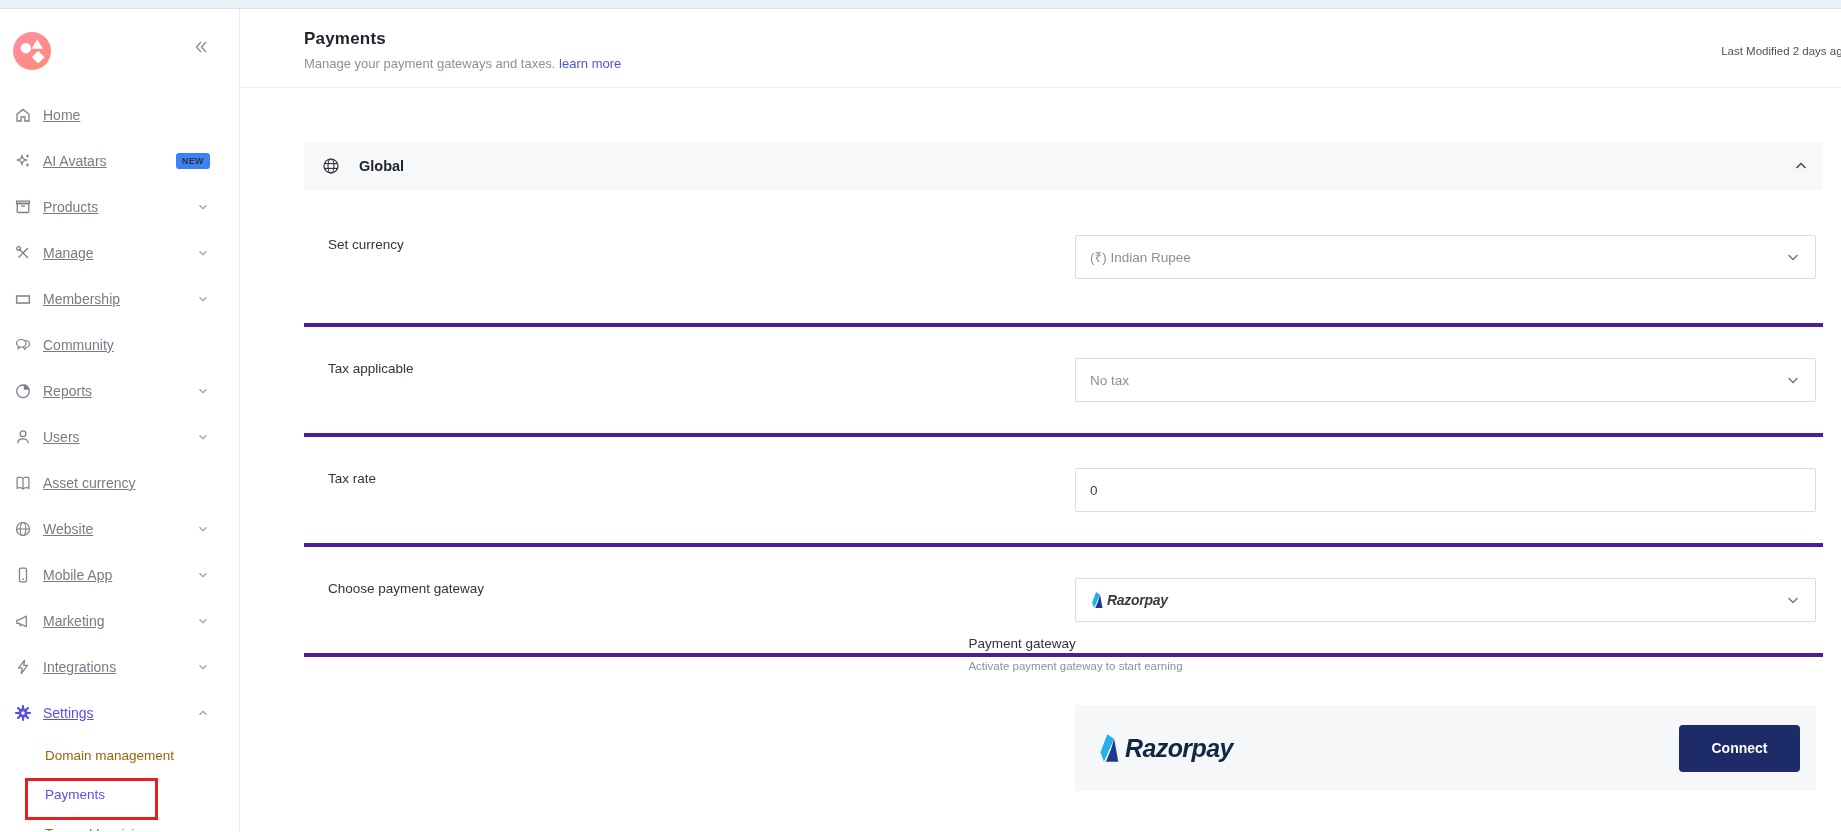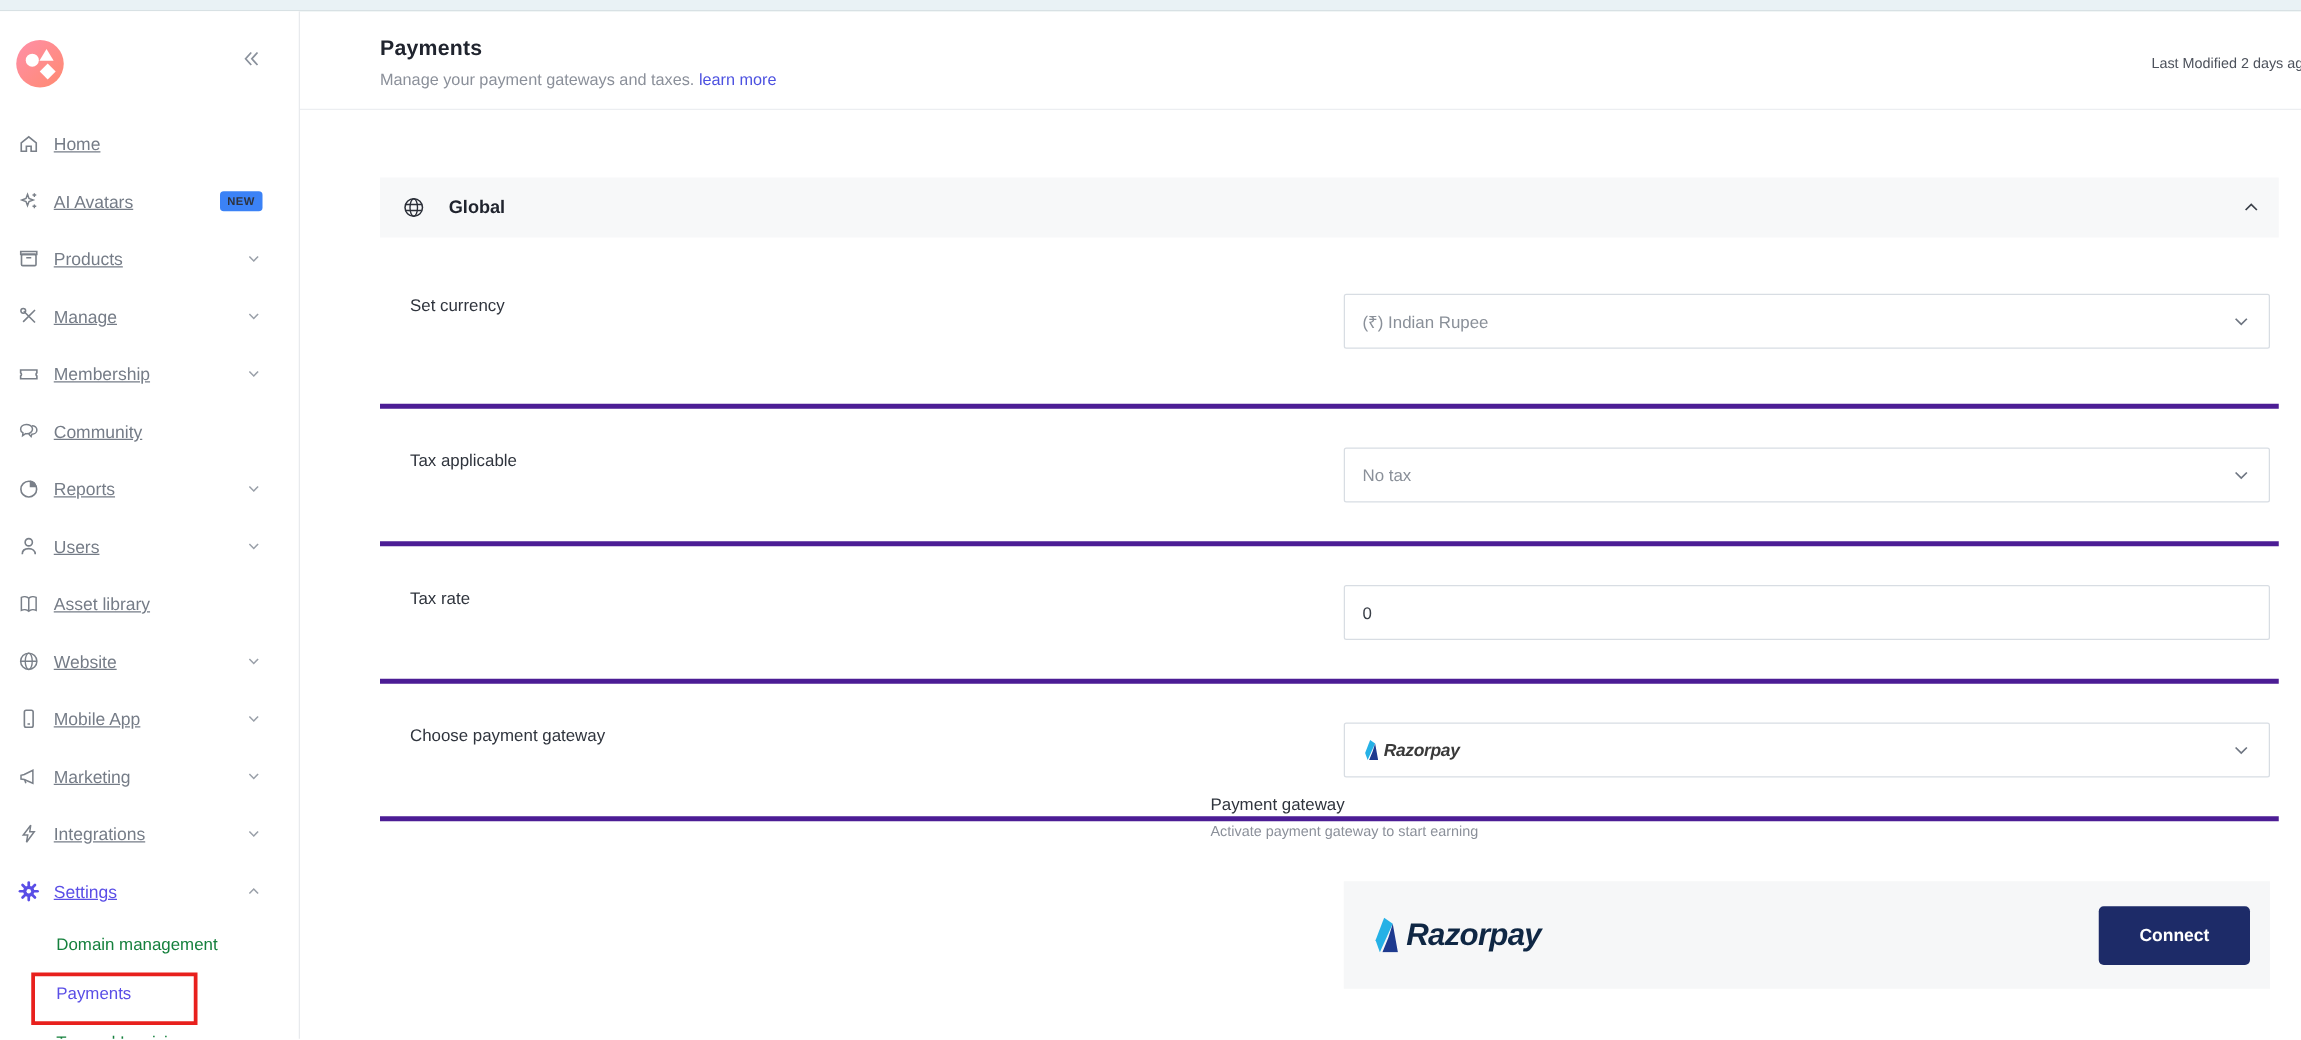--- a/index.html
+++ b/index.html
@@ -18,21 +18,21 @@
   .nav-item { height:46px; display:flex; align-items:center; padding:0 29px 0 14px;
     color:#757c87; font-size:14px; cursor:pointer; }
   .nav-item .lbl { margin-left:11px; white-space:nowrap;text-decoration:underline; }
   .nav-item .chev { margin-left:auto; display:flex; }
   .nav-item.active { color:#5a4ee6;justify-content:center; }
   .nav-item.active .lbl { color:#5a4ee6; }
   .badge { margin-left:auto; background:#3b82f6; color:#2e333d; font-size:9px; font-weight:bold;
     letter-spacing:.4px; padding:3px 6px; border-radius:3px; }
   .subnav { }
   .subnav-item { height:39px; display:flex; align-items:center; padding-left:45px;
-    font-size:13.5px; color:#15803d; cursor:pointer; white-space:nowrap; }
+    font-size:13.5px; color:#a16207; cursor:pointer; white-space:nowrap; }
   .subnav-item.active { color:#5a4ee6; }
   .redbox { position:absolute; left:25px; top:769px; width:133px; height:42px;
     border:3px solid #e8201d; pointer-events:none; }
   .icon { display:flex; width:18px; height:18px; }
   .icon svg { width:18px; height:18px; }
 
   
   .main { flex:1; min-width:0; position:relative; overflow:hidden; }
   .page-header { height:79px; border-bottom:1px solid #eceef1; position:relative;
     padding:20px 0 0 64px; }
@@ -192,21 +192,21 @@
             </svg>
           </span>
       </div>
       <div class="nav-item">
         <span class="icon">
             <svg viewBox="0 0 18 18">
               <path d="M9 4.6C7.6 3.2 4.8 3.1 3.1 3.9v10.4c1.7-.8 4.5-.7 5.9.7 1.4-1.4 4.2-1.5 5.9-.7V3.9C13.2 3.1 10.4 3.2 9 4.6z" fill="none" stroke="#7a8089" stroke-width="1.2"></path>
               <line x1="9" y1="4.6" x2="9" y2="14.8" stroke="#7a8089" stroke-width="1.2"></line>
             </svg>
           </span>
-        <span class="lbl">Asset library</span>
+        <span class="lbl">Asset currency</span>
       </div>
       <div class="nav-item">
         <span class="icon">
             <svg viewBox="0 0 18 18">
               <circle cx="9" cy="9" r="6.5" fill="none" stroke="#7a8089" stroke-width="1.2"></circle>
               <ellipse cx="9" cy="9" rx="2.8" ry="6.5" fill="none" stroke="#7a8089" stroke-width="1.1"></ellipse>
               <line x1="2.5" y1="9" x2="15.5" y2="9" stroke="#7a8089" stroke-width="1.1"></line>
             </svg>
           </span>
         <span class="lbl">Website</span>

